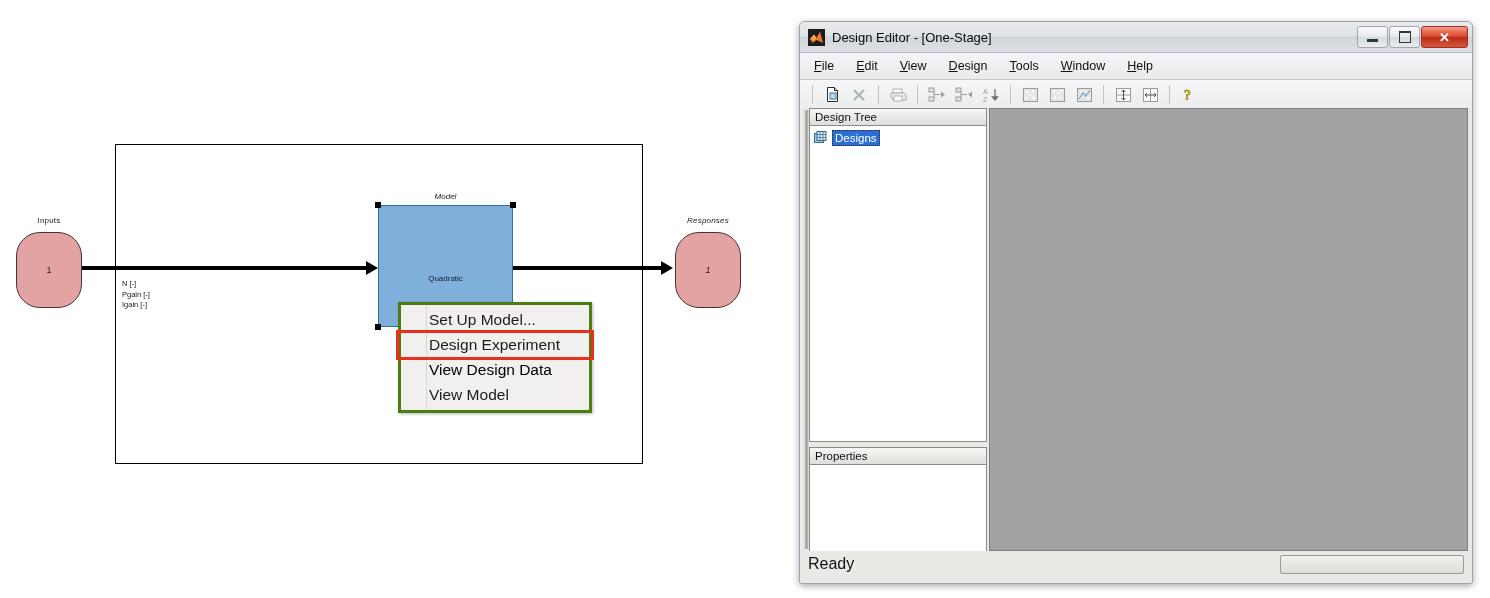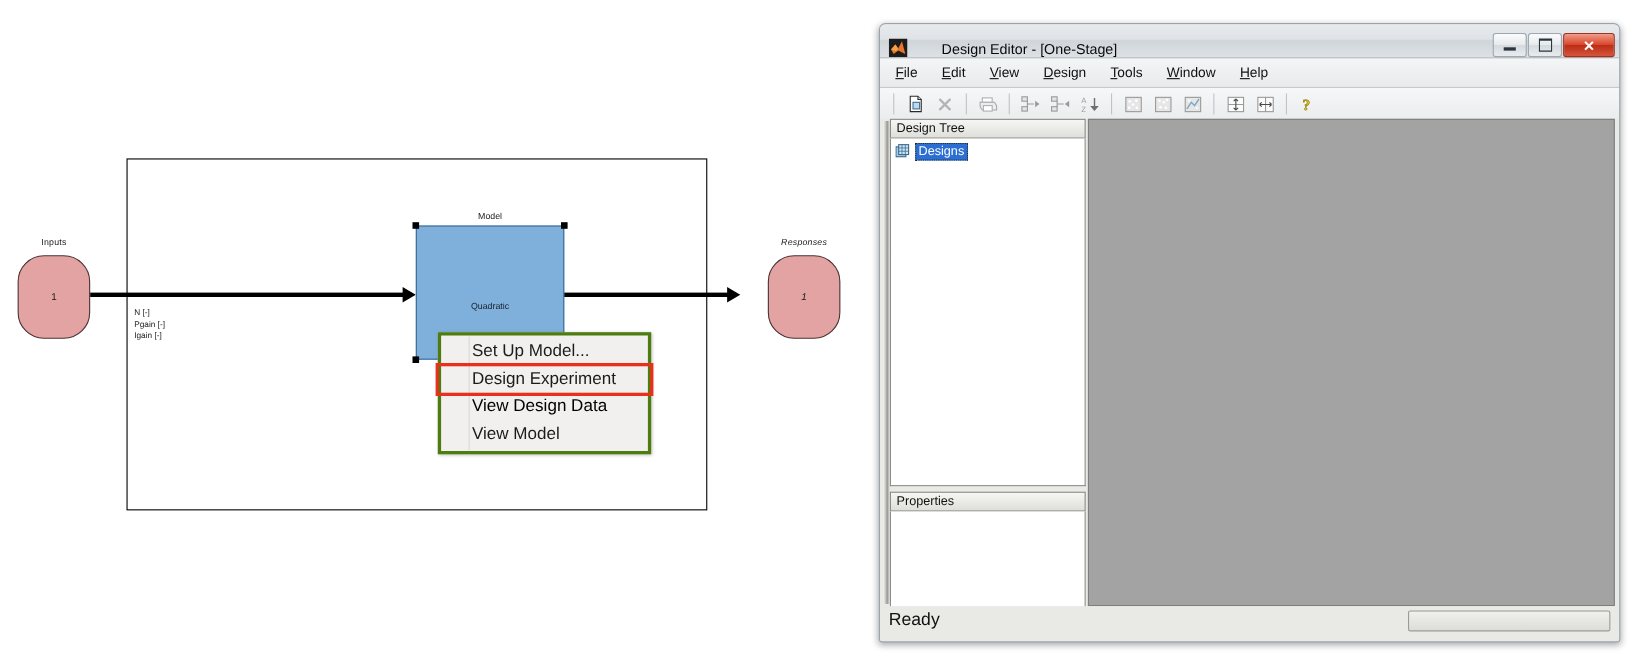--- a/index.html
+++ b/index.html
@@ -45,21 +45,21 @@
     border: 1px solid #4a3232;
     border-radius: 24px;
     display: flex;
     align-items: center;
     justify-content: center;
     font-size: 9px;
     color: #1a1a1a;
     box-sizing: border-box;
   }
   #inputs-node-group { left: 16px; top: 232px; }
-  #responses-node-group { left: 698px; top: 232px; font-style: italic; }
+  #responses-node-group { left: 675px; top: 232px; font-style: italic; }
 
   #model-block {
     position: absolute;
     left: 378px; top: 205px;
     width: 135px; height: 122px;
     background: #7fb0dc;
     border: 1px solid #3b6c96;
     box-sizing: border-box;
   }
   #model-block-text {
@@ -70,20 +70,21 @@
     color: #17202a;
     margin-top: 12px;
   }
   #model-block-label {
     position: absolute;
     left: 378px; top: 192px;
     width: 135px;
     text-align: center;
     font-size: 8px;
     color: #1a1a1a;
+    font-style: italic;
   }
   .handle {
     position: absolute;
     width: 6px; height: 6px;
     background: #000000;
   }
 
   
   .arrow-line {
     position: absolute;
@@ -154,23 +155,22 @@
     box-sizing: border-box;
     box-shadow: 0 2px 7px rgba(0,0,0,.35);
     overflow: hidden;
   }
   #title-bar {
     position: relative;
     height: 30px;
     background: linear-gradient(to bottom, #e8eaec 0%, #dfe3e7 45%, #d0d5da 50%, #dde1e5 100%);
     border-bottom: 1px solid #b6bcc2;
     display: flex;
-    align-items: flex-end;
+    align-items: center;
     padding: 0 4px 0 8px;
-    gap: 24px;
   }
   #app-icon {
     width: 17px; height: 17px;
     margin-right: 7px;
     flex: 0 0 auto;
   }
   #window-title {
     font-size: 13px;
     color: #0a0a0a;
     flex: 1 1 auto;

